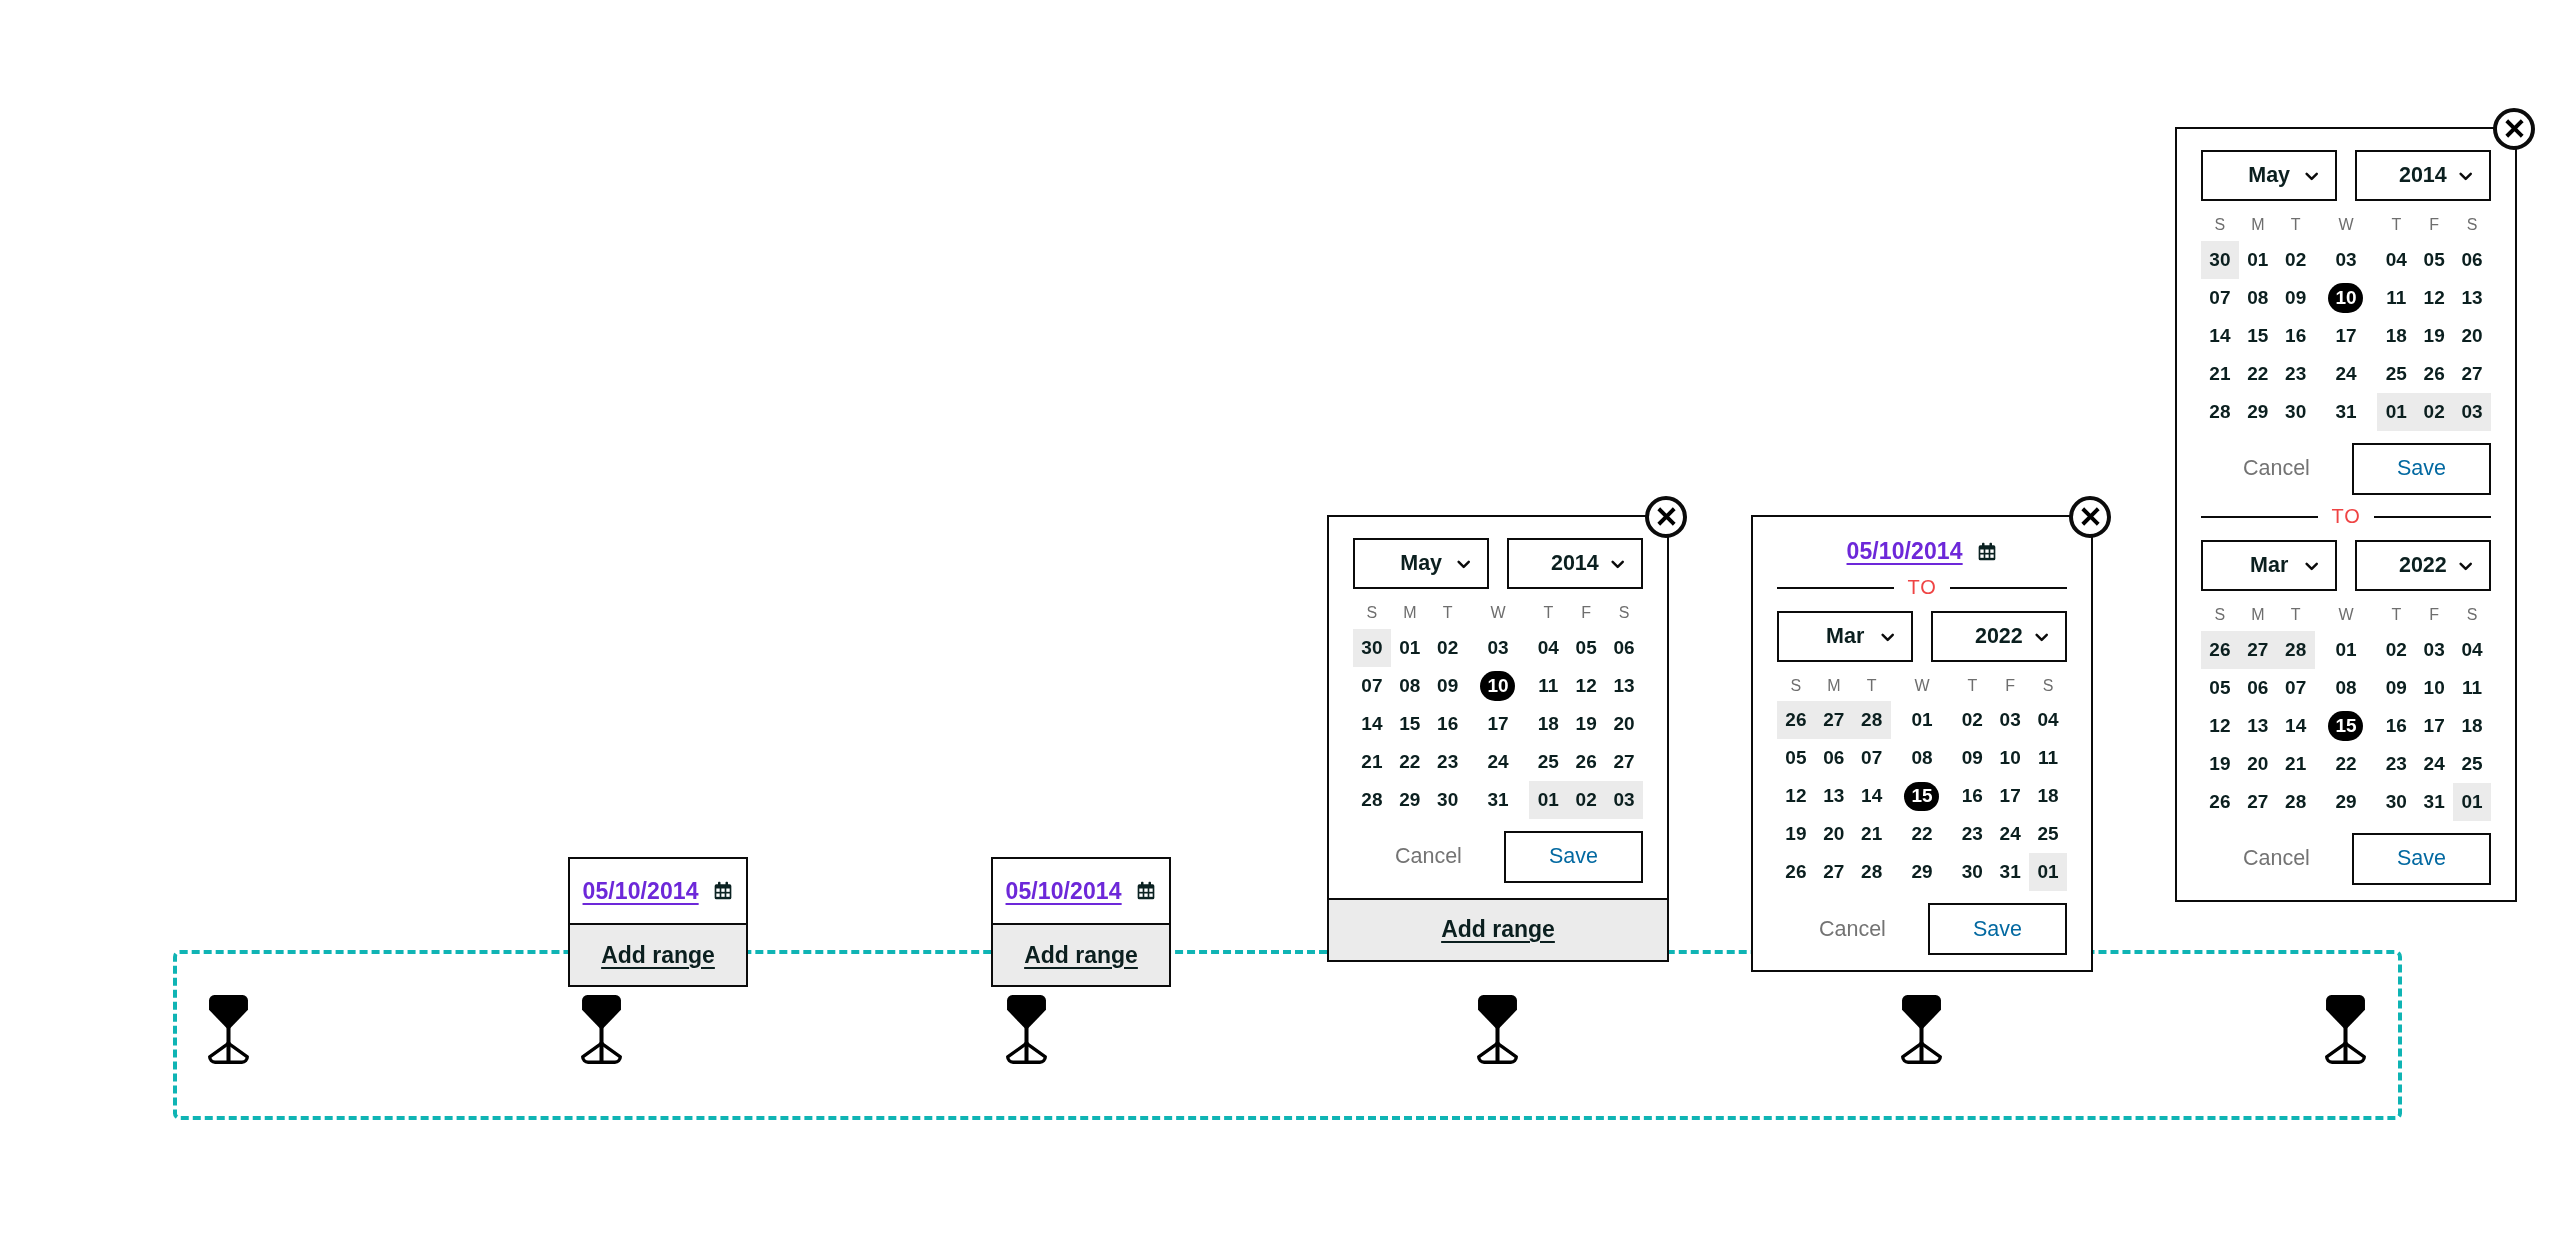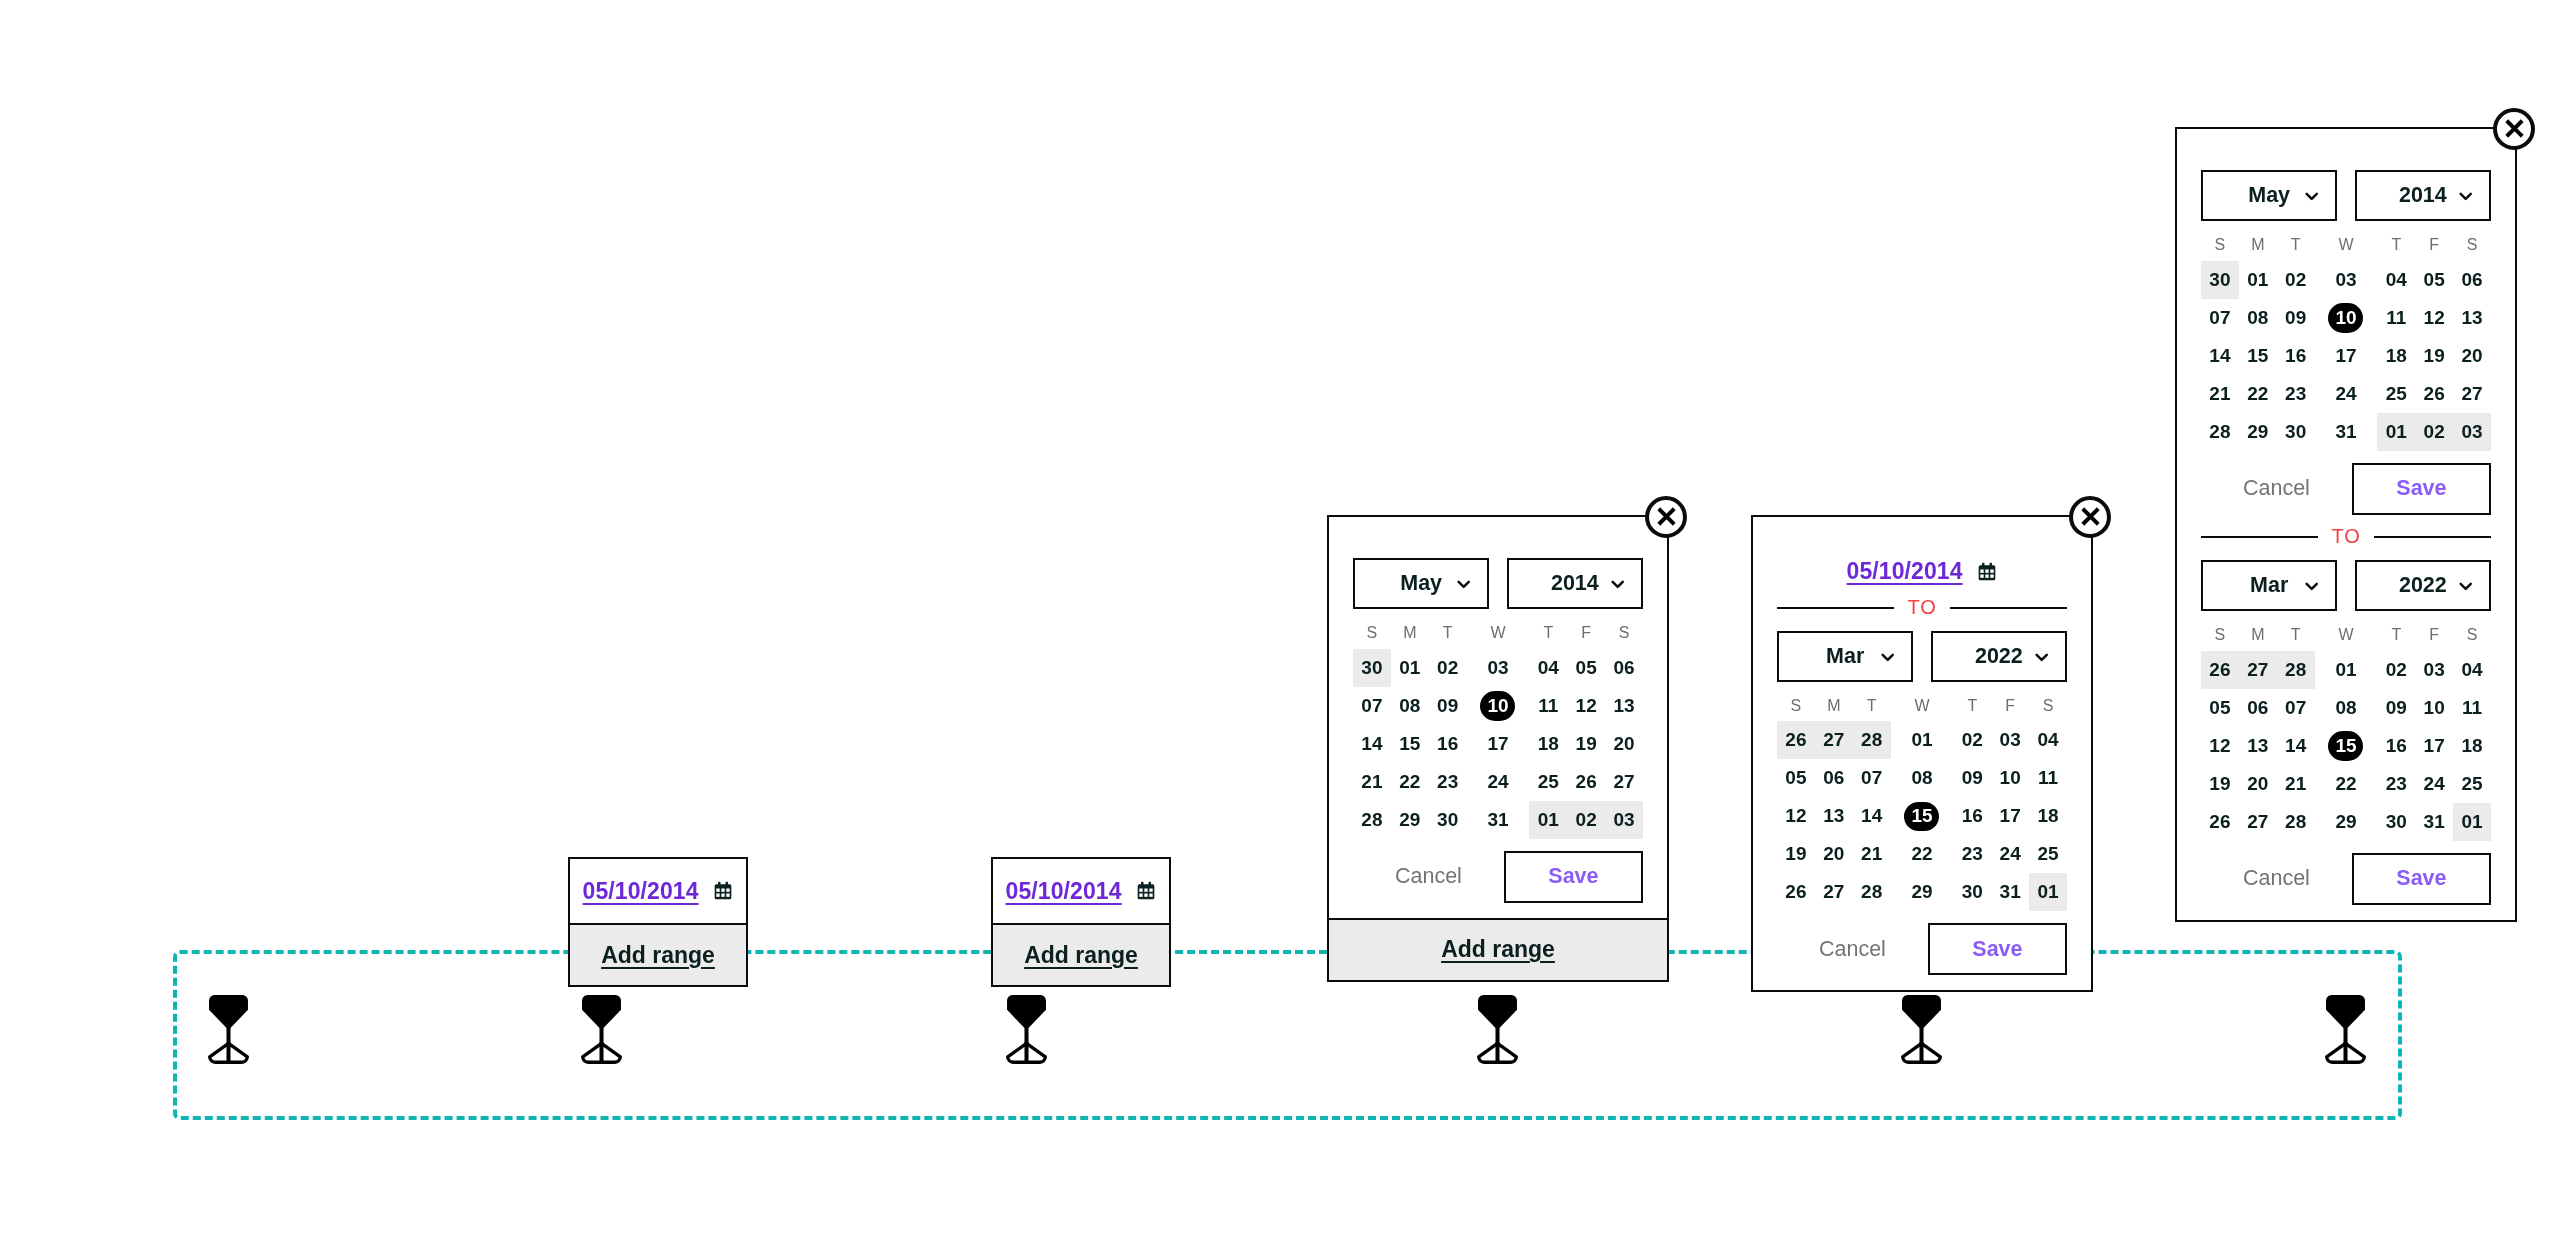--- a/index.html
+++ b/index.html
@@ -71,21 +71,21 @@
     text-underline-offset:4px;
   }
 
   
   .popup{
     position:absolute;
     background:#ffffff;
     border:2px solid #0b0b0b;
     z-index:10;
   }
-  .popup-body{ padding:17.4px 24px 14.8px 24px;margin-top:20px; }
+  .popup-body{ padding:17.4px 24px 14.8px 24px; }
 
   
   .close-btn{
     position:absolute;
     width:42px; height:42px;
     border-radius:50%;
     background:#ffffff;
     border:4px solid #0b0b0b;
     display:flex; align-items:center; justify-content:center;
     z-index:40;
@@ -160,21 +160,21 @@
     display:flex; align-items:center; justify-content:center;
     font-size:21.5px; color:#737373; background:transparent;
     border:none;
     font-family:"Liberation Sans", sans-serif;
   }
   .btn-save{
     width:48%;
     height:52px;
     border:2px solid #0b0b0b;
     background:#ffffff;
-    font-size:21.5px; font-weight:700; color:#8b5cf6;
+    font-size:21.5px; font-weight:400; color:#0369a1;
     font-family:"Liberation Sans", sans-serif;
   }
 
   .popup-footer{
     background:#ebebeb;
     border-top:2px solid #0b0b0b;
     height:62px;
     display:flex; align-items:center; justify-content:center;
   }
   .popup-footer .label{

